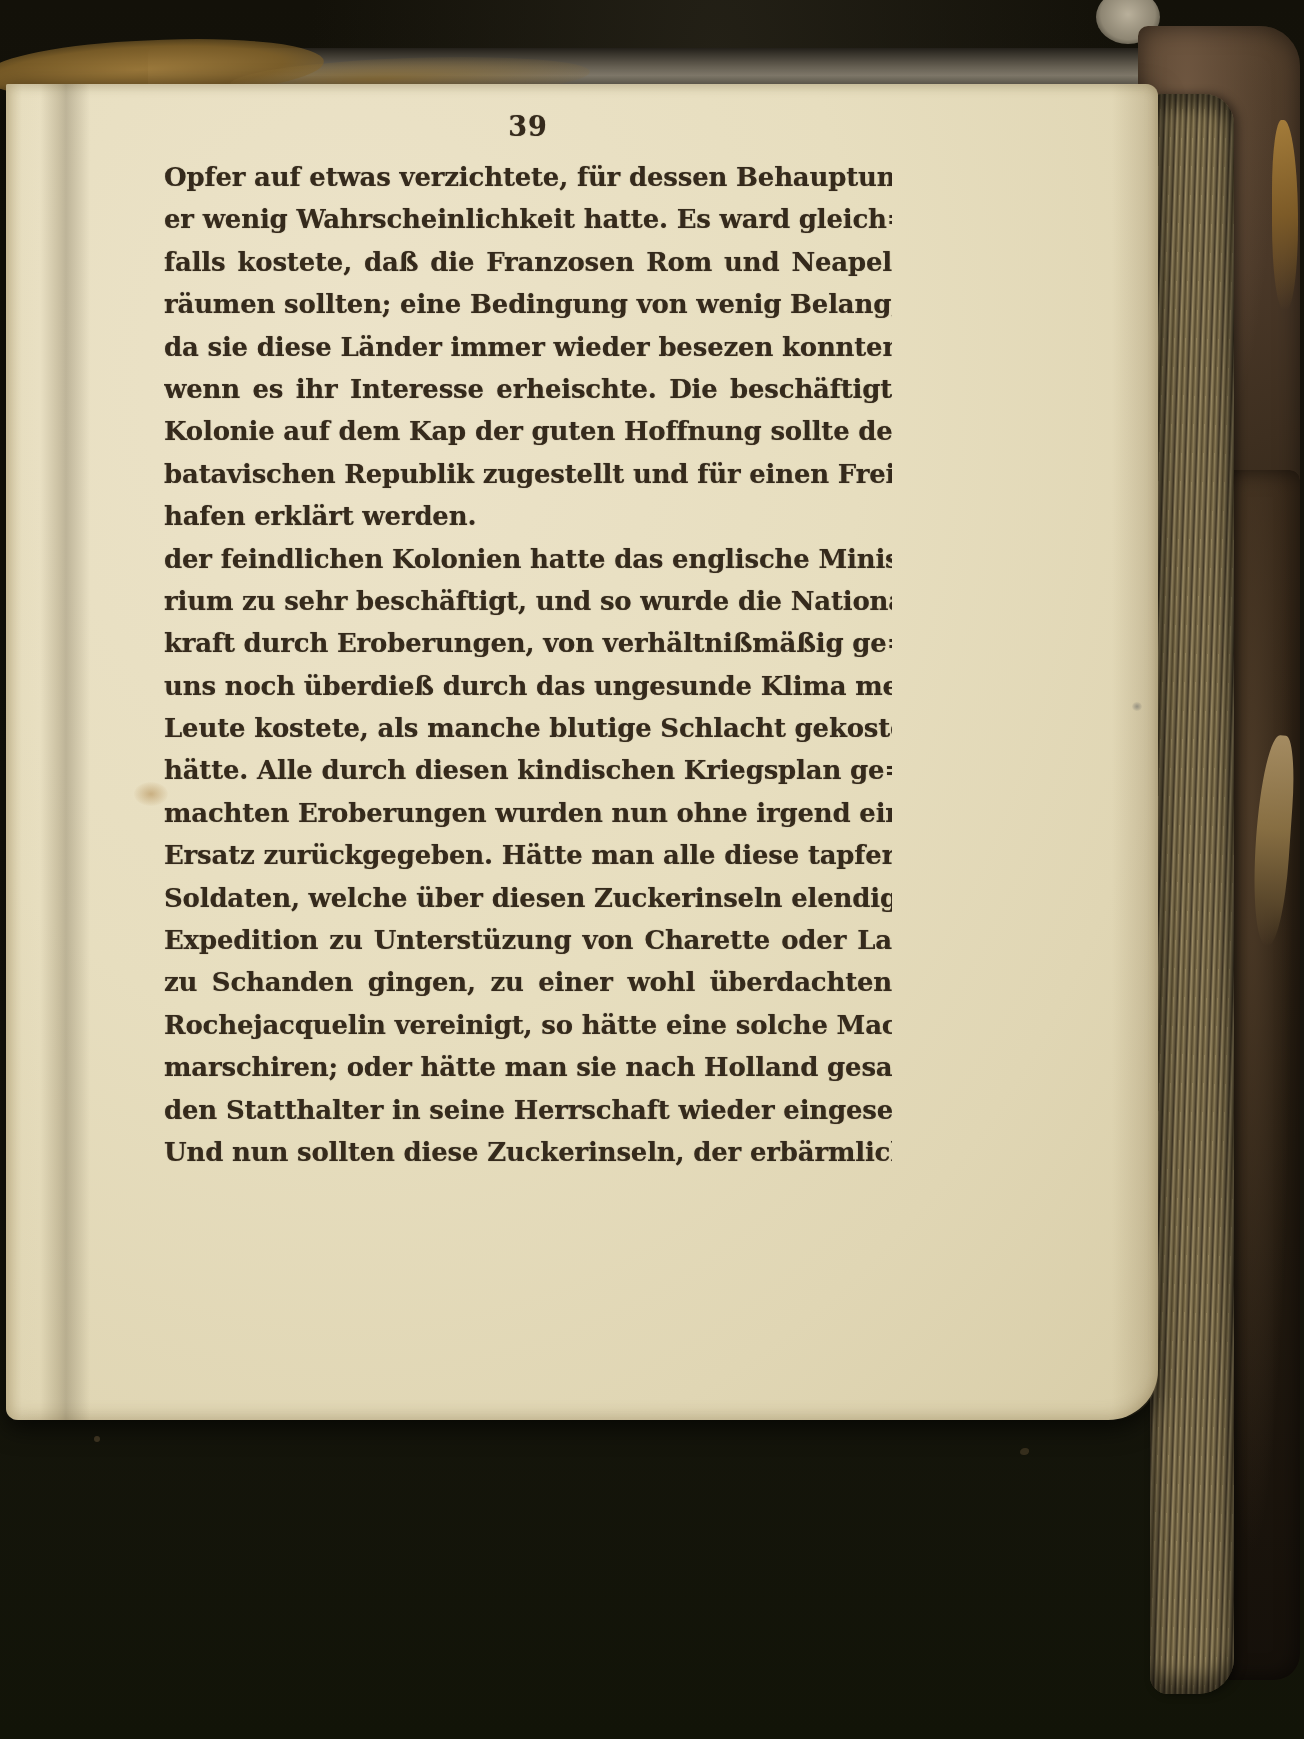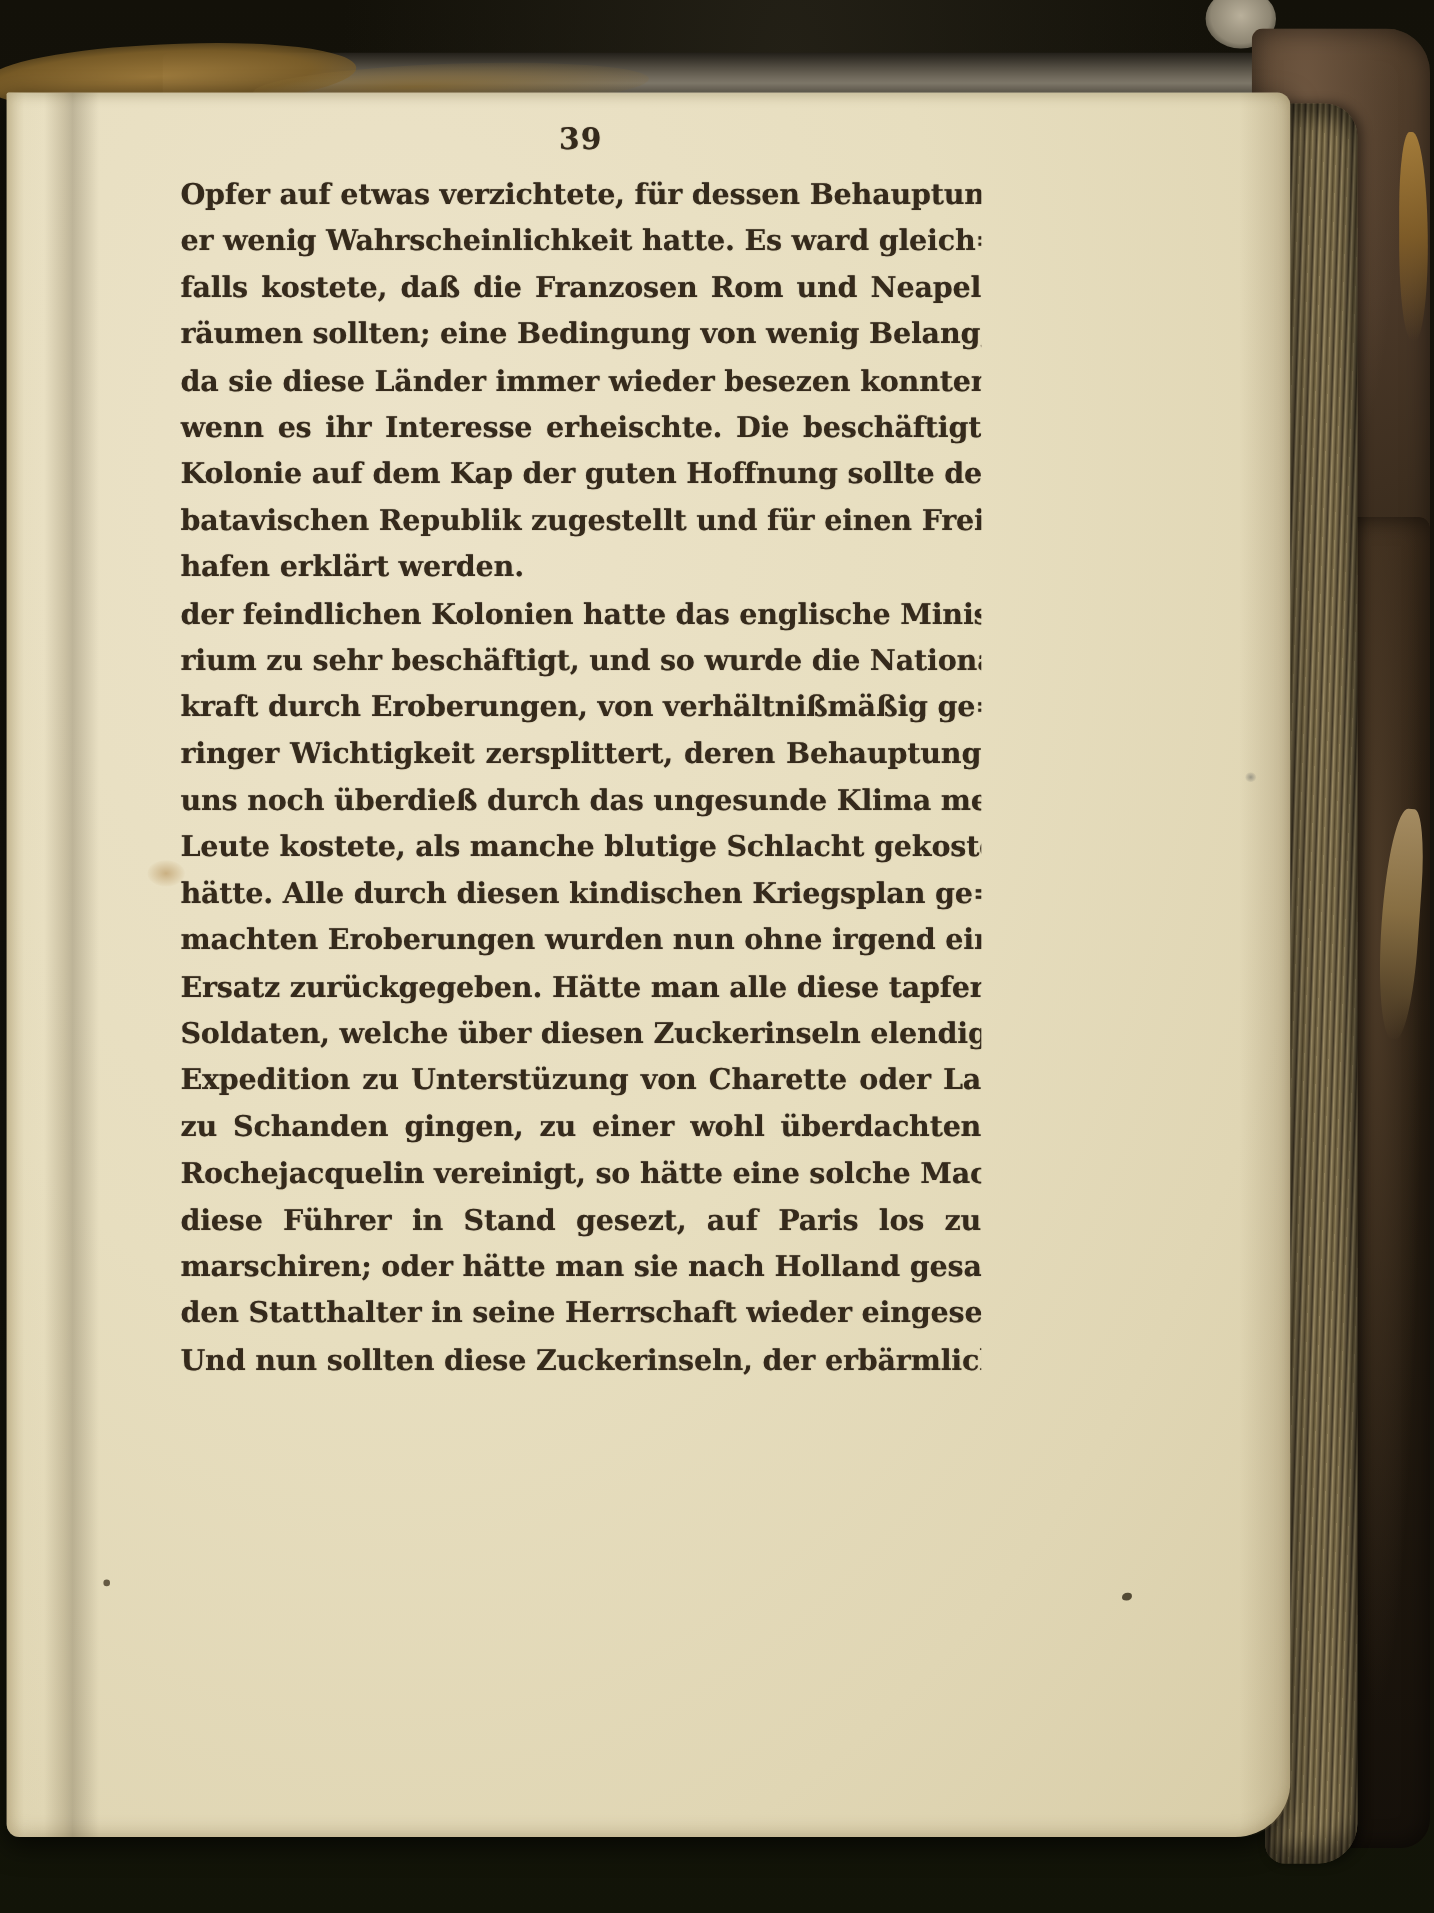--- a/index.html
+++ b/index.html
@@ -72,27 +72,26 @@
   .fore-edge{
     position:absolute;left:1150px;top:94px;width:84px;height:1600px;
     background:repeating-linear-gradient(92deg,
       #93835c 0px, #6e6144 2px, var(--fore_edge_dark,#433927) 4px,
       var(--fore_edge_light,#9a8a63) 6px, #55492f 9px, #80714d 11px);
     border-radius:12px 30px 36px 18px;
     box-shadow:inset 0 14px 18px rgba(0,0,0,.45), inset 0 -16px 20px rgba(0,0,0,.5), 4px 0 10px rgba(0,0,0,.45);
   }
   
   .page{
-    position:absolute;left:6px;top:84px;width:1152px;height:1586px;
+    position:absolute;left:6px;top:84px;width:1152px;height:1336px;
     background:
       radial-gradient(ellipse at 30% 22%, #ece3c9 0%, var(--paper,#e7debf) 45%, #e0d6b4 75%, var(--paper_shadow,#d8cda8) 100%),
       #e7debf;
     border-radius:2px 12px 50px 12px;
     box-shadow:0 8px 24px rgba(0,0,0,.65), inset 0 -6px 14px rgba(120,100,60,.25), inset 0 4px 10px rgba(130,115,75,.30);
-    padding-left:15px;
   }
   .gutter{
     position:absolute;left:0;top:0;bottom:0;width:160px;
     background:linear-gradient(90deg,
       rgba(186,170,128,.50) 0px, rgba(220,210,175,.15) 16px, rgba(0,0,0,0) 34px,
       rgba(104,90,58,.22) 52px, rgba(66,55,32,.26) 60px, rgba(0,0,0,0) 84px);
     border-radius:2px 0 0 12px;
   }
   .right-shade{
     position:absolute;right:0;top:0;bottom:0;width:46px;
@@ -172,30 +171,28 @@
           <div class="line">falls kostete, daß die Franzosen Rom und Neapel</div>
           <div class="line">räumen sollten; eine Bedingung von wenig Belang,</div>
           <div class="line">da sie diese Länder immer wieder besezen konnten,</div>
           <div class="line">wenn es ihr Interesse erheischte. Die beschäftigt</div>
           <div class="line">Kolonie auf dem Kap der guten Hoffnung sollte der</div>
           <div class="line">batavischen Republik zugestellt und für einen Frei=</div>
           <div class="line left">hafen erklärt werden.</div>
           <div class="line">der feindlichen Kolonien hatte das englische Ministe=</div>
           <div class="line">rium zu sehr beschäftigt, und so wurde die National=</div>
           <div class="line">kraft durch Eroberungen, von verhältnißmäßig ge=</div>
-          <div class="line">ringer Wichtigkeit zersplittert, deren Behauptung</div>
           <div class="line">uns noch überdieß durch das ungesunde Klima mehr</div>
           <div class="line">Leute kostete, als manche blutige Schlacht gekostet</div>
           <div class="line">hätte. Alle durch diesen kindischen Kriegsplan ge=</div>
           <div class="line">machten Eroberungen wurden nun ohne irgend einen</div>
           <div class="line">Ersatz zurückgegeben. Hätte man alle diese tapfern</div>
           <div class="line">Soldaten, welche über diesen Zuckerinseln elendiglich</div>
           <div class="line">Expedition zu Unterstüzung von Charette oder La</div>
           <div class="line">zu Schanden gingen, zu einer wohl überdachten</div>
           <div class="line">Rochejacquelin vereinigt, so hätte eine solche Macht</div>
-          <div class="line">diese Führer in Stand gesezt, auf Paris los zu</div>
           <div class="line">marschiren; oder hätte man sie nach Holland gesandt,</div>
           <div class="line">den Statthalter in seine Herrschaft wieder eingesezt.</div>
           <div class="line">Und nun sollten diese Zuckerinseln, der erbärmliche</div>
         </div>
     </div>
   </div>
 </div>
 
 </body></html>

